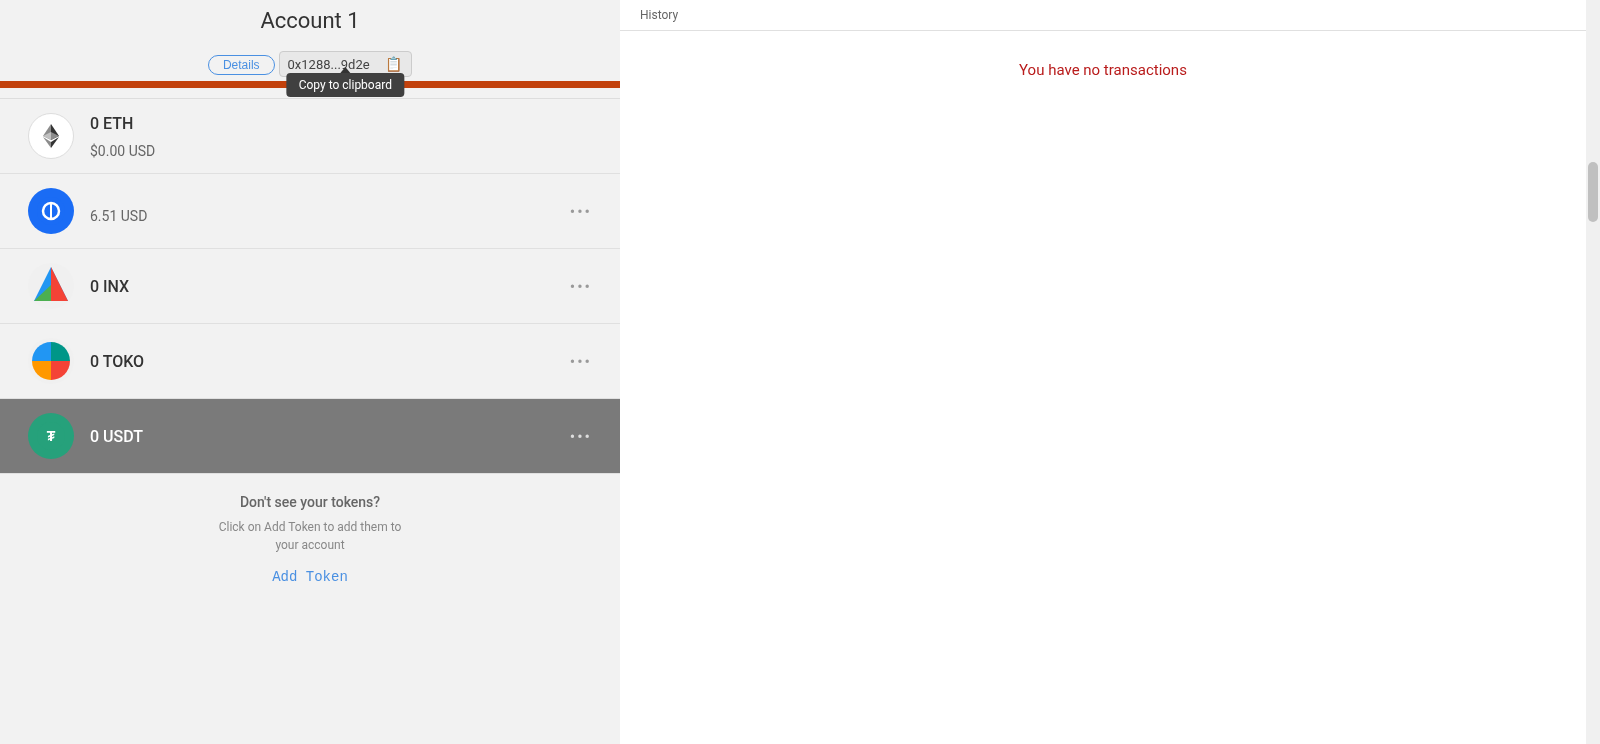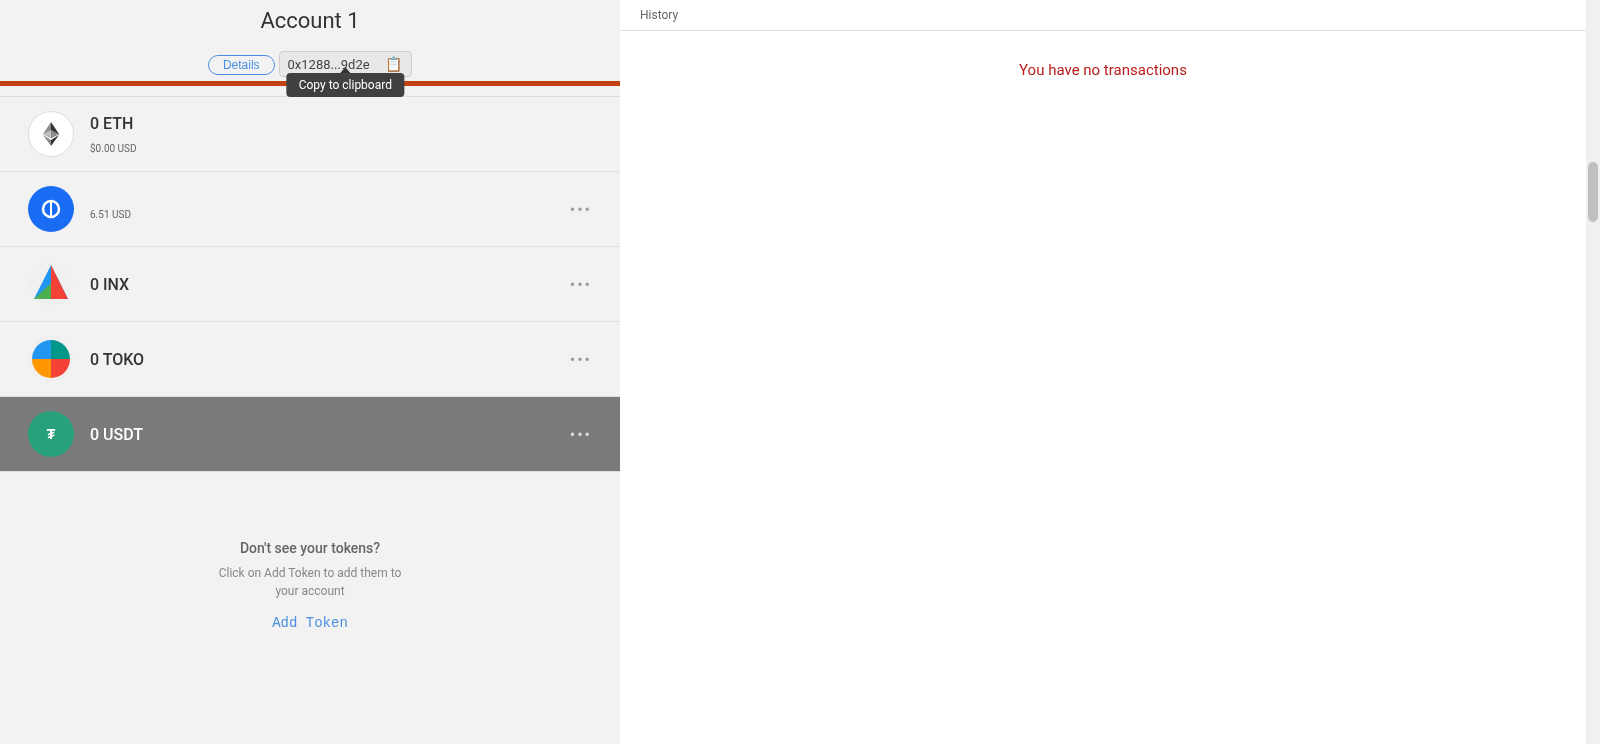--- a/index.html
+++ b/index.html
@@ -19,21 +19,21 @@
       flex-direction: column;
       align-items: center;
       padding-top: 0;
       position: relative;
     }
 
     .account-header {
       width: 100%;
       text-align: center;
       padding: 8px 0 4px 0;
-      border-bottom: 5px solid #c2410c;
+      border-bottom: 7px solid #c2410c;
     }
 
     .account-title {
       font-size: 22px;
       color: #333;
       font-weight: 400;
     }
 
     .details-btn {
       display: inline-block;
@@ -165,21 +165,21 @@
       font-size: 16px;
       font-weight: 500;
       color: #333;
     }
 
     .token-item.active .token-amount {
       color: #fff;
     }
 
     .token-usd {
-      font-size: 10px;
+      font-size: 14px;
       color: #666;
       margin-top: 10px;
     }
 
     .token-menu {
       font-size: 16px;
       color: #999;
       letter-spacing: 2px;
       cursor: pointer;
       margin-left: 10px;
@@ -193,21 +193,20 @@
       text-align: center;
       padding: 20px;
       width: 100%;
     }
 
     .footer-title {
       font-size: 14px;
       color: #666;
       font-weight: 500;
       margin-bottom: 8px;
-      margin-top: 48px;
     }
 
     .footer-desc {
       font-size: 12px;
       color: #888;
       line-height: 1.5;
       margin-bottom: 12px;
     }
 
     .add-token-link {

